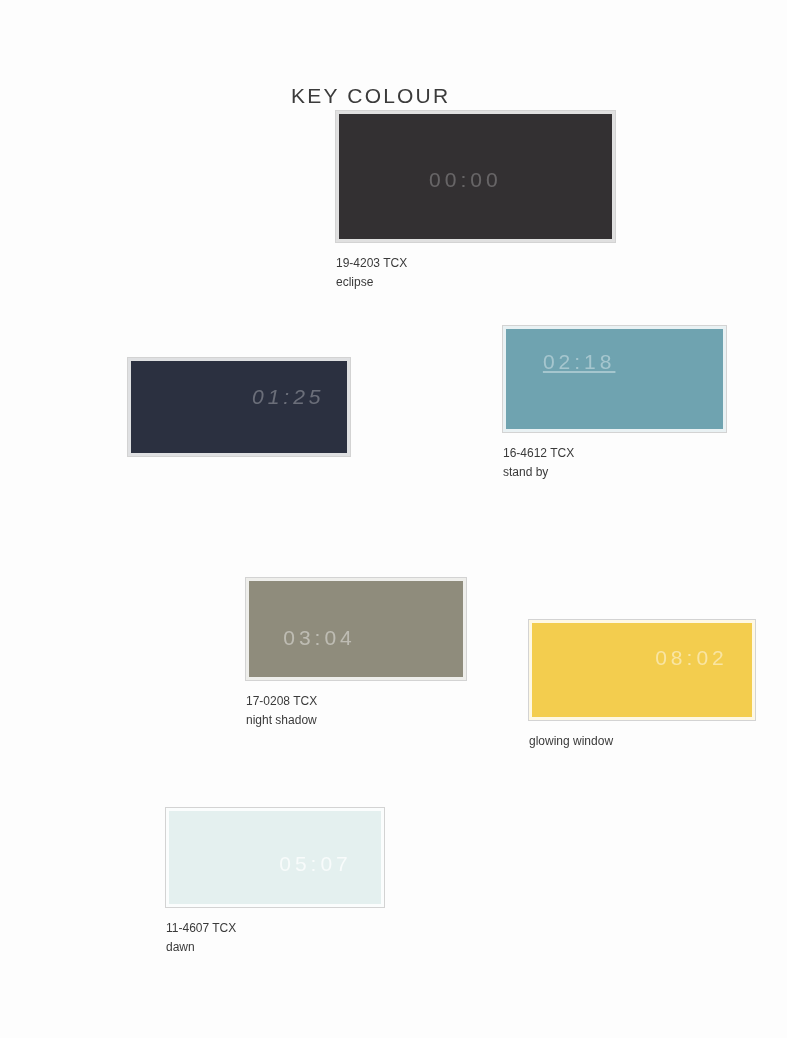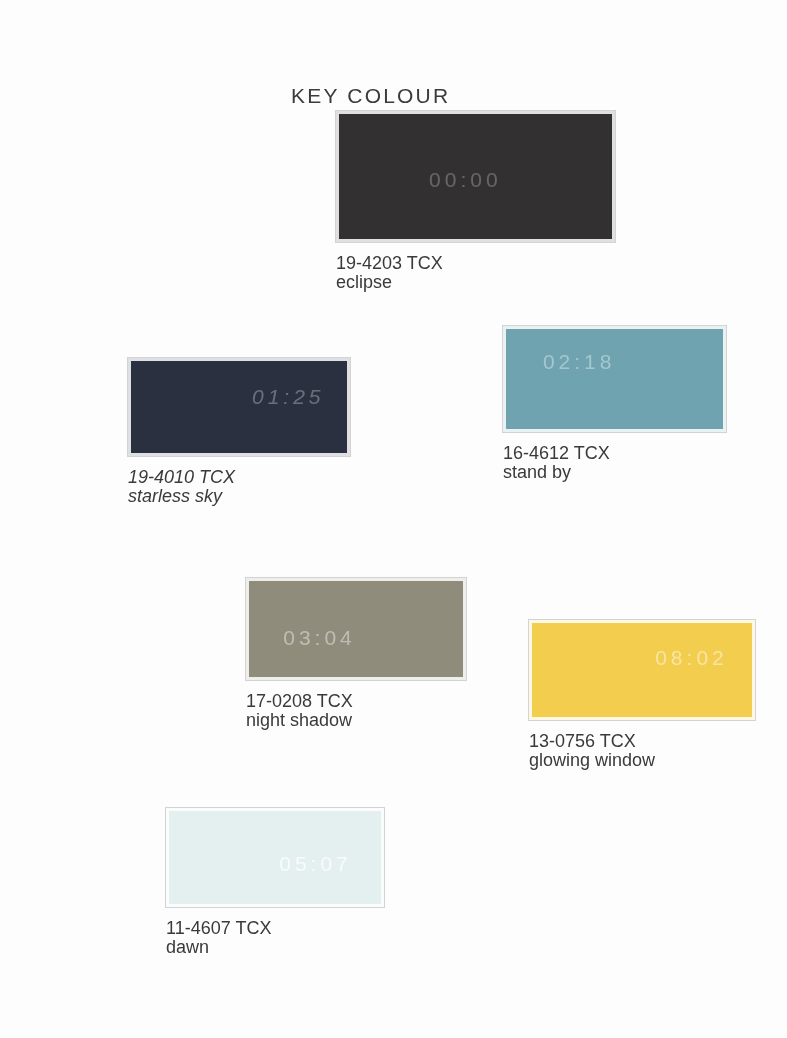--- a/index.html
+++ b/index.html
@@ -52,21 +52,21 @@
     position: absolute;
     font-size: 21px;
     letter-spacing: 4px;
     font-weight: 300;
     white-space: nowrap;
     line-height: 1;
   }
 
   .chip-label {
     margin-top: 12px;
-    font-size: 18px;
+    font-size: 12px;
     line-height: 19px;
     color: #3a3a3a;
     white-space: nowrap;
   }
   .chip-label .code { display: block; }
   .chip-label .name { display: block; }
 </style>
 </head>
 <body style="background: rgb(253, 253, 253);">
 
@@ -81,29 +81,25 @@
     <div class="chip-label">
       <span class="code">19-4203 TCX</span>
       <span class="name">eclipse</span>
     </div>
   </div>
 
   <div class="swatch-group" style="left: 80px; top: 358px; font-style: italic;">
     <div class="chip" style="width: 222px; height: 98px; background: rgb(43, 48, 64);">
       <span class="chip-time" style="color: rgba(255, 255, 255, 0.3); left: 56%; top: 27%;">01:25</span>
     </div>
-    <div class="chip-label">
-      <span class="code">19-4010 TCX</span>
-      <span class="name">starless sky</span>
-    </div>
   </div>
 
   <div class="swatch-group" style="left: 455px; top: 326px;">
     <div class="chip" style="width: 223px; height: 106px; background: rgb(111, 163, 176);">
-      <span class="chip-time" style="color: rgba(255, 255, 255, 0.38); left: 17%; top: 22%;">02:18</span>
+      <span class="chip-time" style="color: rgba(255, 255, 255, 0.38); left: 17%; top: 22%; text-decoration: underline;">02:18</span>
     </div>
     <div class="chip-label">
       <span class="code">16-4612 TCX</span>
       <span class="name">stand by</span>
     </div>
   </div>
 
   <div class="swatch-group" style="left: 198px; top: 578px;">
     <div class="chip" style="width: 220px; height: 102px; background: rgb(143, 140, 124); text-align: center;">
       <span class="chip-time" style="color: rgba(255, 255, 255, 0.42); left: 16%; top: 48%;">03:04</span>
@@ -112,21 +108,20 @@
       <span class="code">17-0208 TCX</span>
       <span class="name">night shadow</span>
     </div>
   </div>
 
   <div class="swatch-group" style="left: 481px; top: 620px;">
     <div class="chip" style="width: 226px; height: 100px; background: rgb(243, 205, 78);">
       <span class="chip-time" style="color: rgba(255, 255, 255, 0.48); left: 56%; top: 25%;">08:02</span>
     </div>
     <div class="chip-label">
-      <span class="code">13-0756 TCX</span>
       <span class="name">glowing window</span>
     </div>
   </div>
 
   <div class="swatch-group" style="left: 118px; top: 808px;">
     <div class="chip" style="width: 218px; height: 99px; background: rgb(228, 240, 239);">
       <span class="chip-time" style="color: rgba(255, 255, 255, 0.72); left: 52%; top: 45%;">05:07</span>
     </div>
     <div class="chip-label">
       <span class="code">11-4607 TCX</span>

